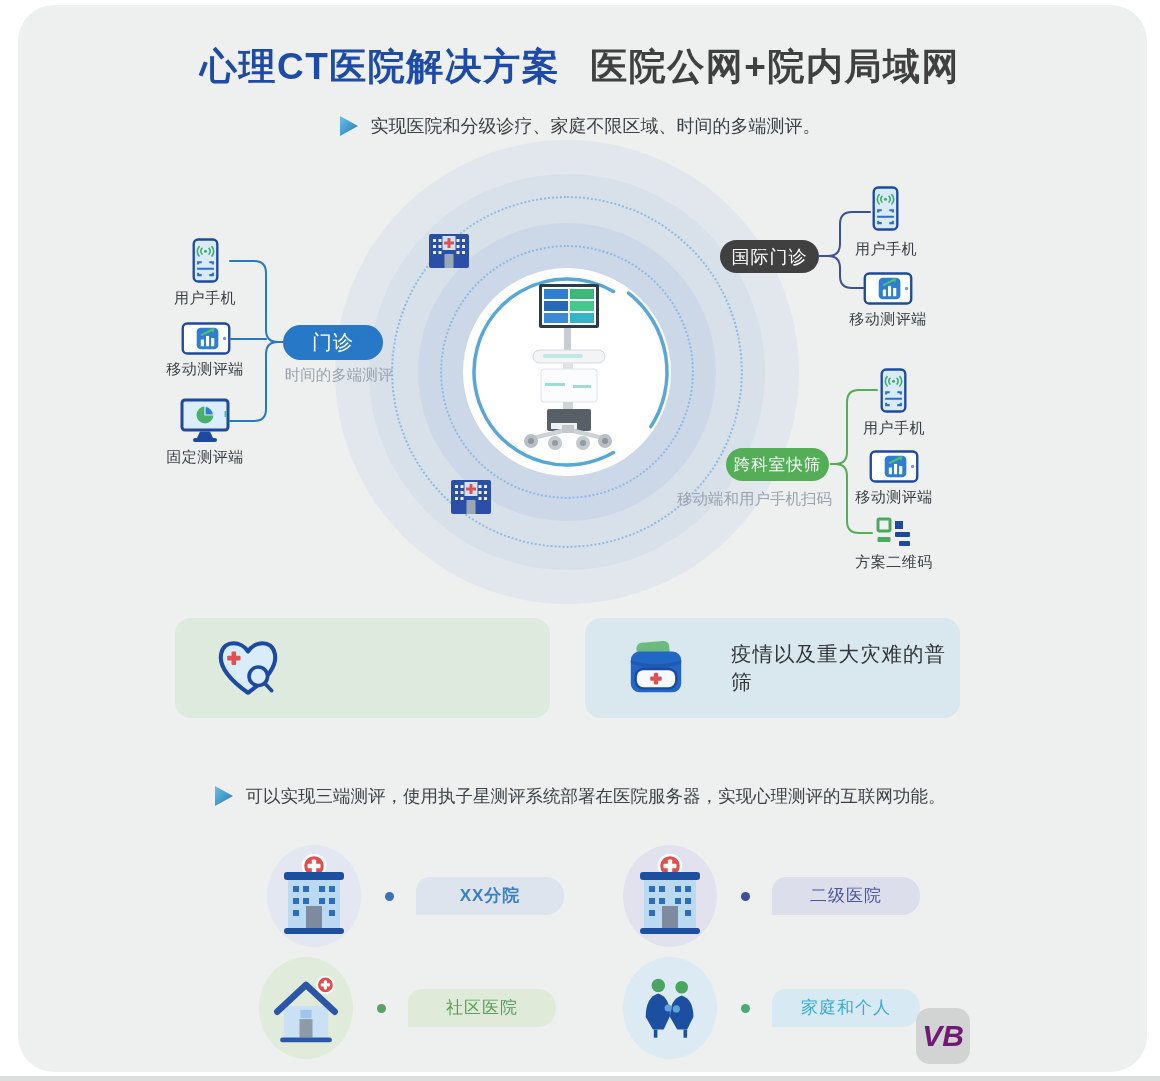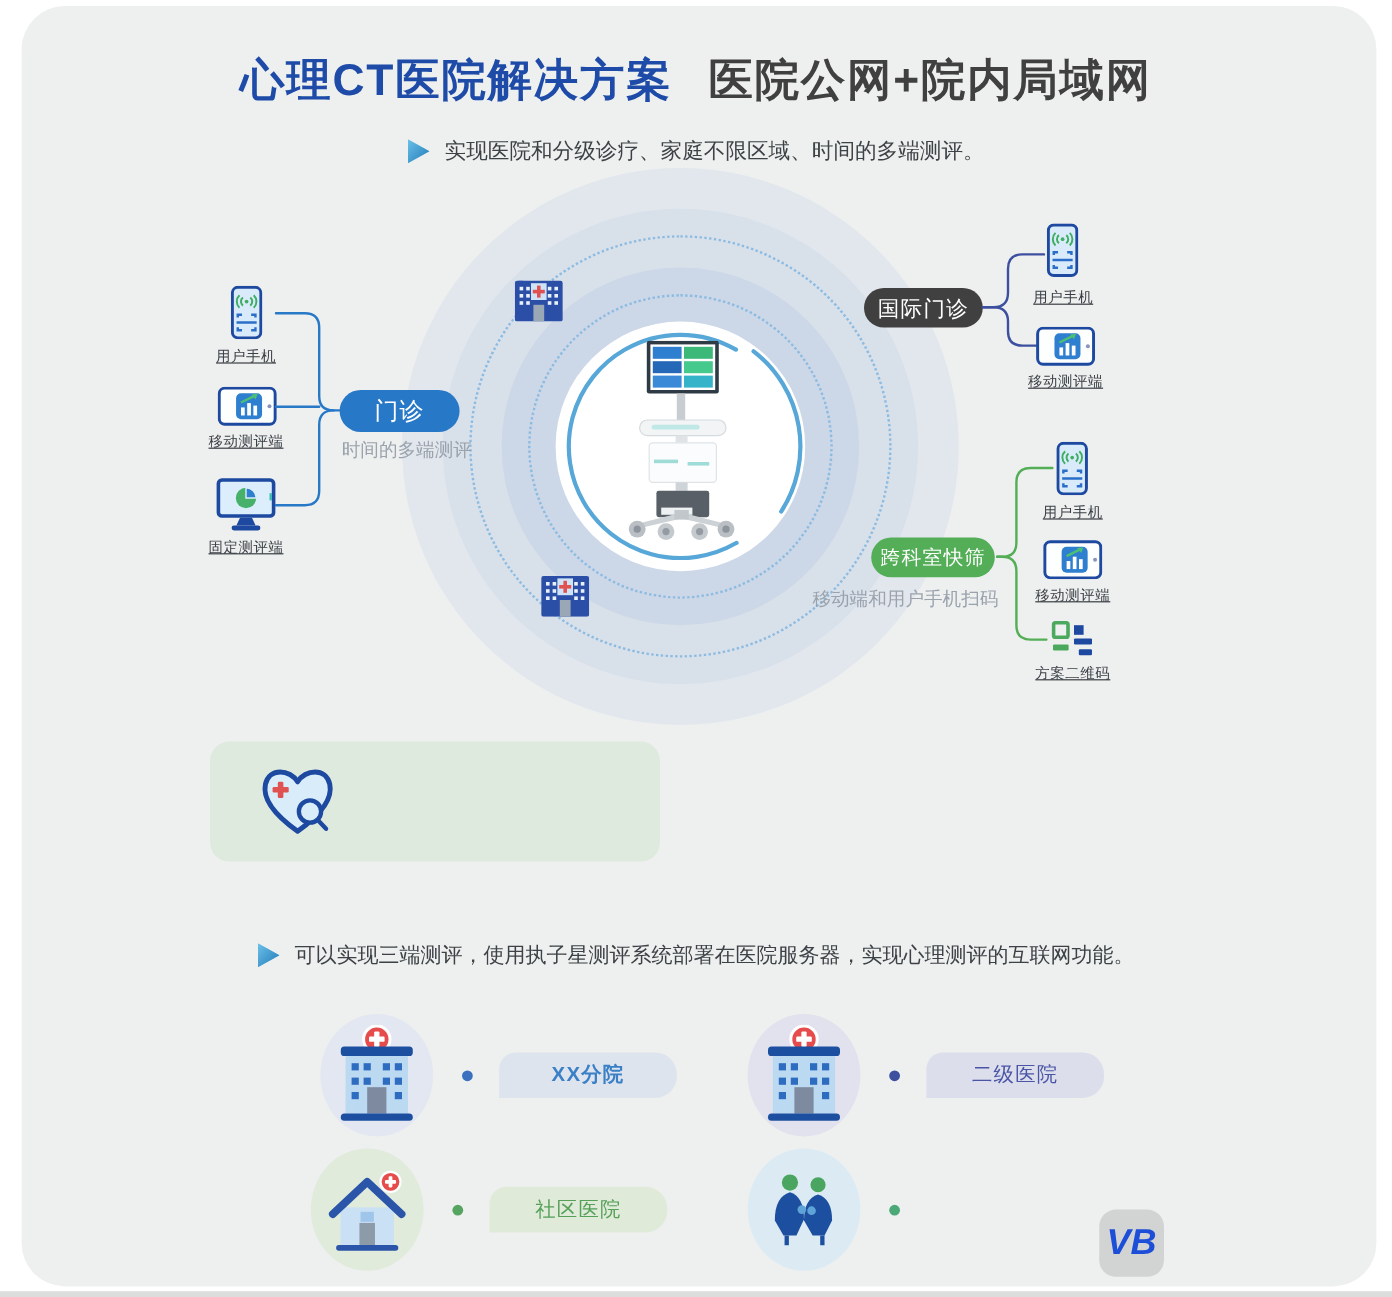--- a/index.html
+++ b/index.html
@@ -43,22 +43,22 @@
   .pill-cross { left:726px; top:448px; width:103px; height:33px; background:#53ae57; font-size:16.5px; }
   .note { position:absolute; color:#9aa3ad; font-size:15.5px; text-align:center; }
   .note-outpatient { left:273px; top:365px; width:132px; }
   .note-cross { left:662px; top:489px; width:185px; }
 
   .bracket { position:absolute; }
   .bracket path { fill:none; stroke-width:2; stroke-linecap:round; }
 
   
   .dev { position:absolute; }
-  .dev-label { position:absolute; width:140px; text-align:center; font-size:12px;
-               color:#3a3f45; letter-spacing:0.5px;text-decoration:underline; }
+  .dev-label { position:absolute; width:140px; text-align:center; font-size:15px;
+               color:#3a3f45; letter-spacing:0.5px; }
 
   
   .card { position:absolute; top:618px; width:375px; height:100px; border-radius:16px;
           display:flex; align-items:center; padding-left:40px; gap:44px; }
   .card-1 { left:175px; background:#dfeade; }
   .card-2 { left:585px; background:#d9e7ee; }
   .card-label { font-size:20.5px; color:#333639; letter-spacing:1px; }
 
   
   .net-item { position:absolute; display:flex; align-items:center; }
@@ -75,21 +75,21 @@
   .n1 .net-box { background:#dde4ee; color:#3b80c6; }
   .n2 .net-circle { background:#e1e2ee; } .n2 .net-dot { background:#3d4f9e; }
   .n2 .net-box { background:#dcdeec; color:#4a55a5; }
   .n3 .net-circle { background:#e0ebdb; } .n3 .net-dot { background:#55a45f; }
   .n3 .net-box { background:#dfead9; color:#55a158; }
   .n4 .net-circle { background:#dcebf3; } .n4 .net-dot { background:#4ba977; }
   .n4 .net-box { background:#d7e9f3; color:#3aa9d9; }
 
   
   .watermark { position:absolute; left:916px; top:1008px; display:flex; align-items:center; gap:12px; }
-  .wm-logo { width:54px; height:56px; background:#d2d4d3; border-radius:14px; color:#1d4ed8;
+  .wm-logo { width:54px; height:56px; background:#d2d4d3; border-radius:14px; color:#701a75;
              font-weight:bold; font-style:italic; font-size:30px;
              display:flex; align-items:center; justify-content:center; }
   .wm-text { font-size:47px; font-weight:bold; color:#d2d4d3; letter-spacing:3px; }
 </style>
 </head>
 <body>
 
 <svg width="0" height="0" style="position:absolute" aria-hidden="true">
   <defs>
     <linearGradient id="gradArrow" x1="0" y1="0" x2="1" y2="1">
@@ -343,20 +343,26 @@
   <svg class="dev" style="left:876px;top:517px" width="36" height="30" viewBox="0 0 36 30">
       <use href="#icon-qrcode"></use>
     </svg>
   <div class="dev-label" style="left:824px;top:553px">方案二维码</div>
 
   <div class="card card-1">
     <svg width="66" height="62" viewBox="0 0 64 60">
         <use href="#icon-heart"></use>
       </svg>
   </div>
+  <div class="card card-2">
+    <svg width="64" height="58" viewBox="0 0 64 58">
+        <use href="#icon-kit"></use>
+      </svg>
+    <span class="card-label">疫情以及重大灾难的普筛</span>
+  </div>
 
   <div class="bullet bullet-2">
     <svg width="18" height="20">
         <use href="#icon-play"></use>
       </svg>
     <span>可以实现三端测评，使用执子星测评系统部署在医院服务器，实现心理测评的互联网功能。</span>
   </div>
 
   <div class="net-item ni-1 n1">
     <div class="net-circle">
@@ -385,20 +391,21 @@
     <div class="net-dot"></div>
     <div class="net-box">社区医院</div>
   </div>
   <div class="net-item ni-4 n4">
     <div class="net-circle">
       <svg width="72" height="64" viewBox="0 0 80 70">
           <use href="#icon-family"></use>
         </svg>
     </div>
     <div class="net-dot"></div>
+    <div class="net-box">家庭和个人</div>
   </div>
 
   <div class="watermark">
     <div class="wm-logo">VB</div>
   </div>
 
   <div class="bottom-strip"></div>
 </div>
 
 </body></html>

